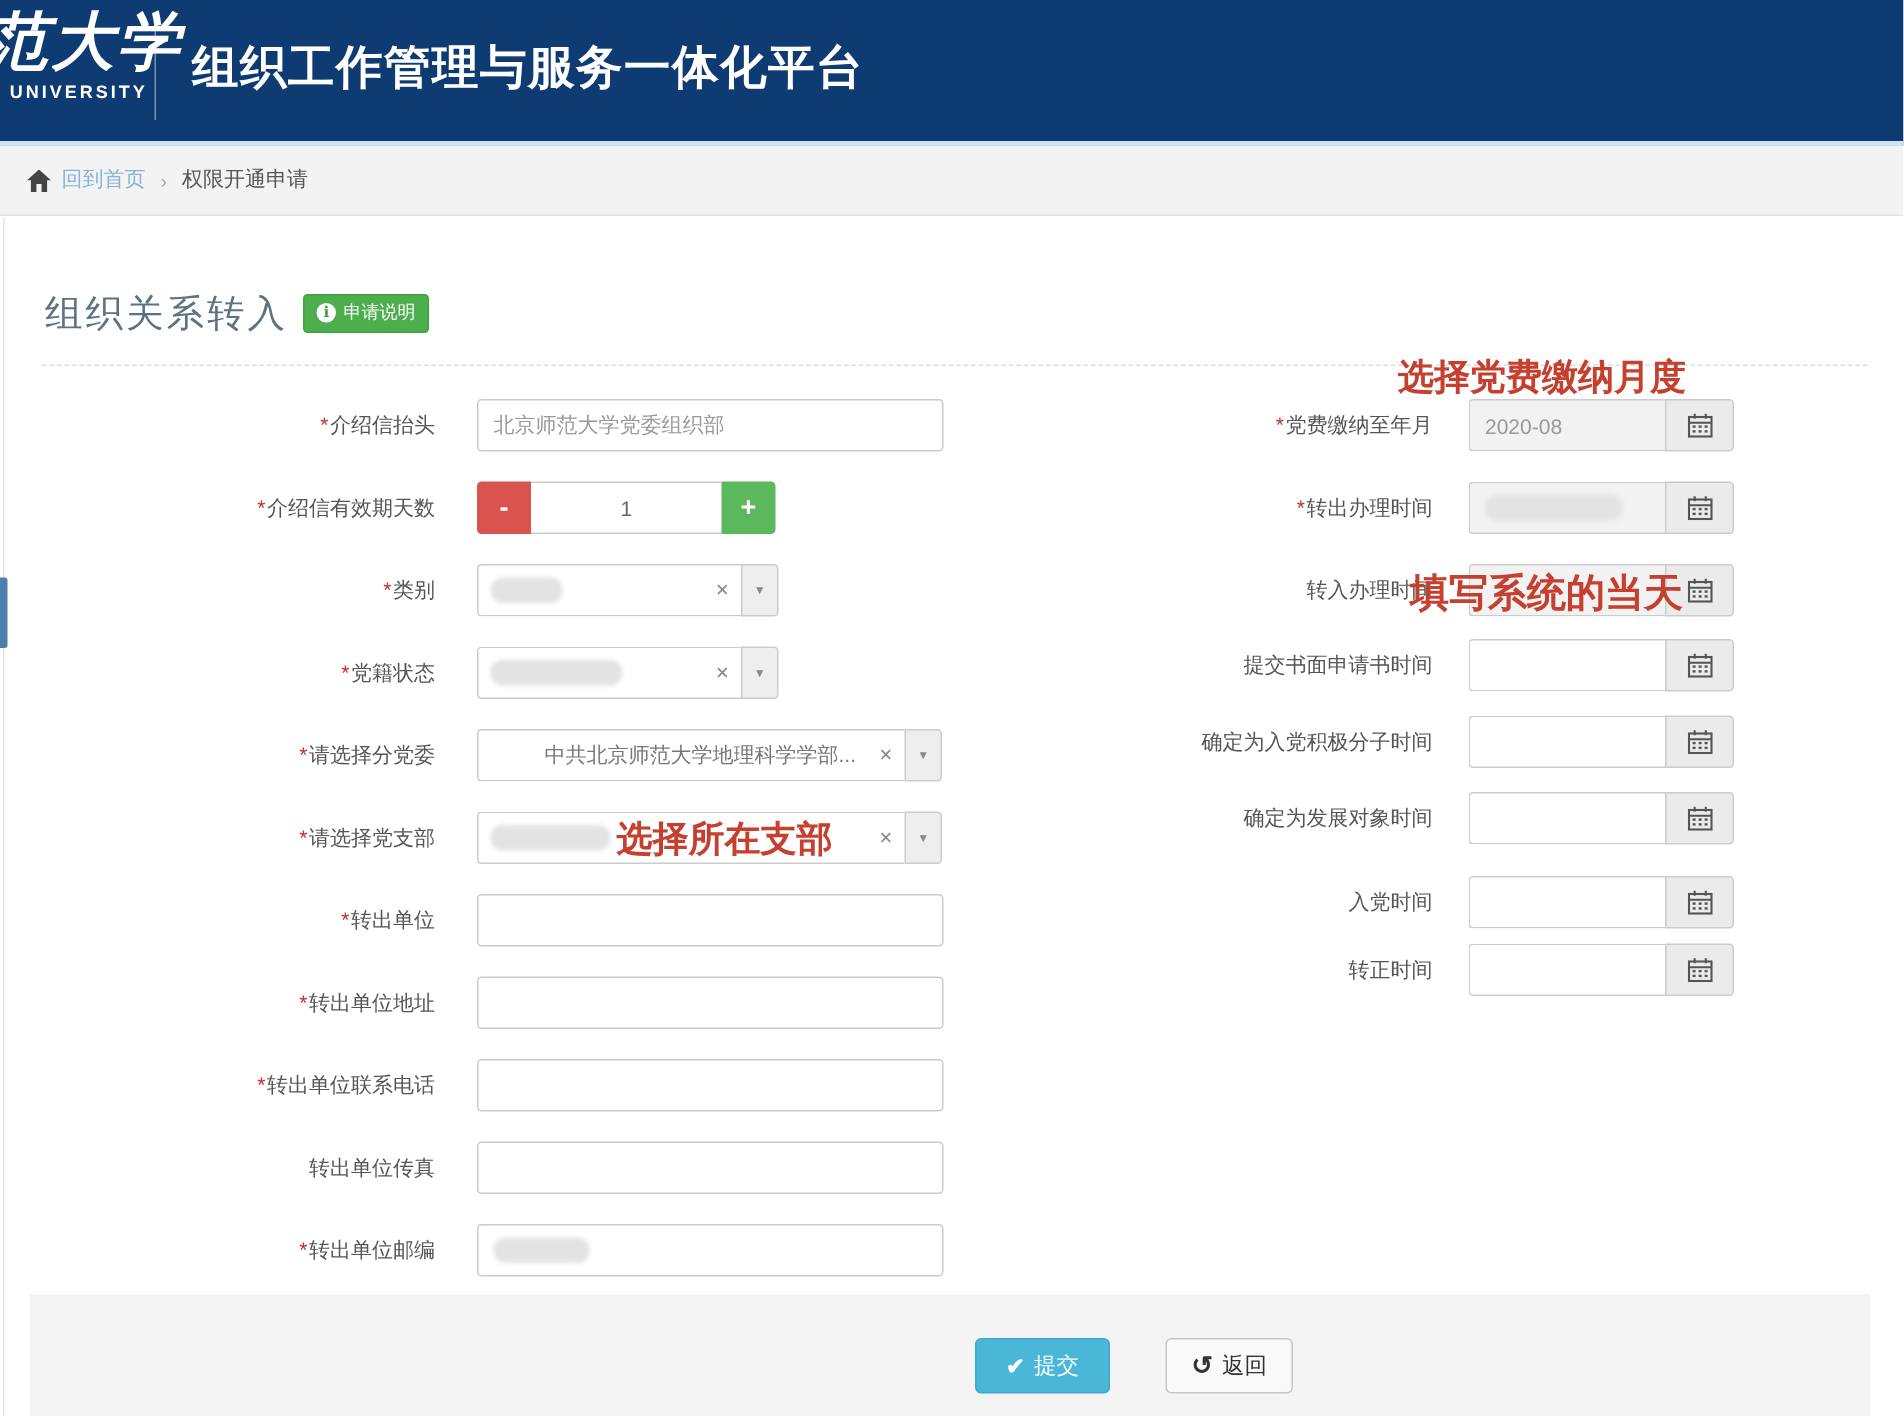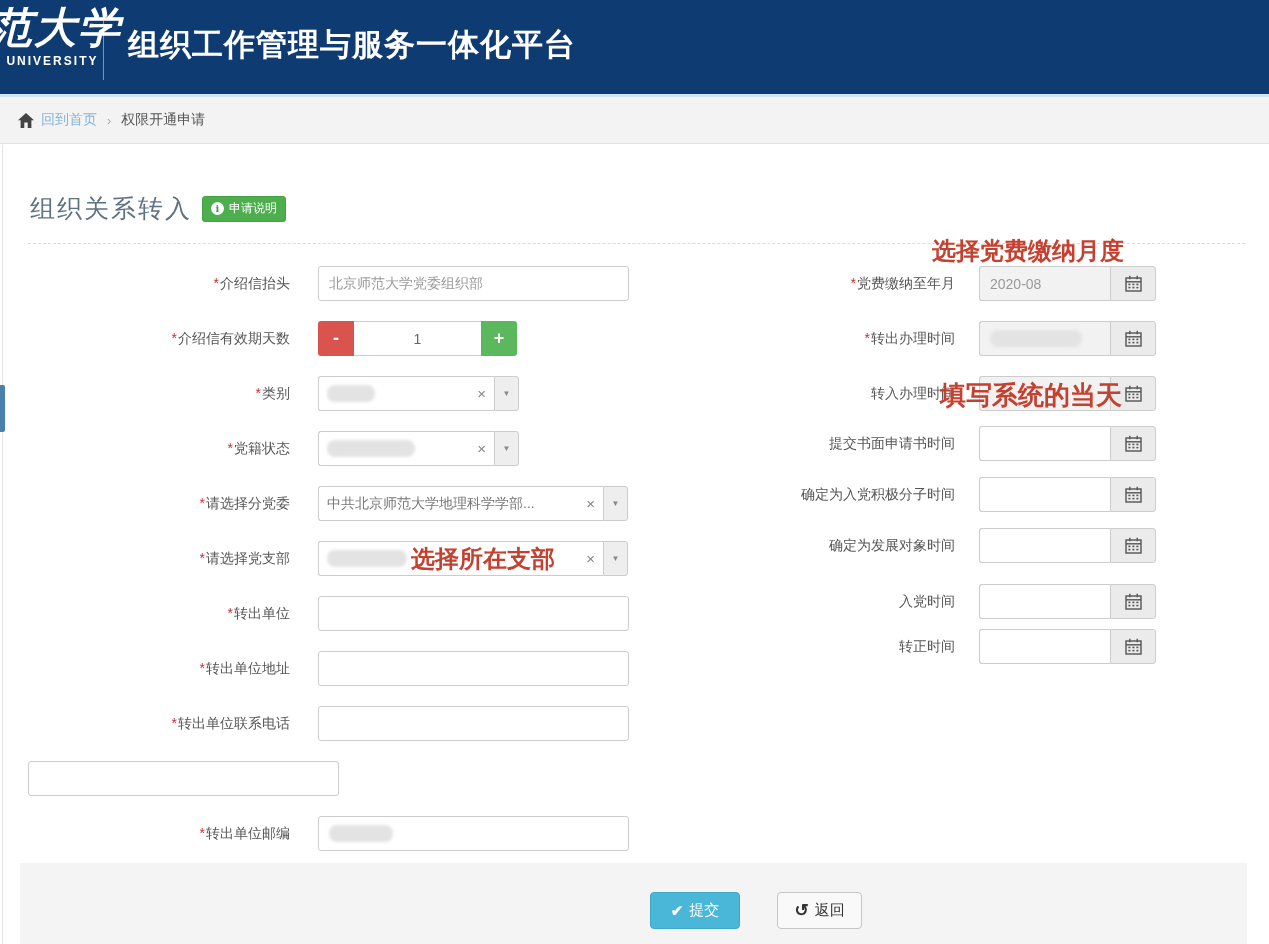--- a/index.html
+++ b/index.html
@@ -72,21 +72,21 @@
     box-sizing:border-box;background:#fff;display:flex;align-items:center;justify-content:center;
     font-size:14px;color:#666;
   }
   
   .select{
     height:35px;border:1px solid #ccc;border-right:none;border-radius:3px 0 0 3px;background:#fff;
     box-sizing:border-box;display:flex;align-items:center;padding:0 8px;cursor:pointer;
   }
   .select.sm{width:176px;}
   .select.lg{width:285px;}
-  .select-value{font-size:14px;color:#777;white-space:nowrap;overflow:hidden;}
+  .select-value{font-size:14px;color:#777;white-space:nowrap;overflow:hidden;margin-left:36px;}
   .clear{margin-left:auto;color:#888;font-size:15px;cursor:pointer;padding-left:4px;}
   .dd-btn{
     width:25px;height:35px;border:1px solid #ccc;border-radius:0 3px 3px 0;background:#eee;
     display:flex;align-items:center;justify-content:center;cursor:pointer;padding:0;box-sizing:border-box;
   }
   .caret{color:#888;font-size:8px;}
   
   .blob{display:inline-block;height:17px;background:#e3e3e3;border-radius:8px;filter:blur(1.5px);}
   
   .date-input{
@@ -235,20 +235,21 @@
 </div>
 
 <div class="row left-row" style="top:706px">
   <label class="lbl"><span class="star">*</span><span>转出单位联系电话</span></label>
   <div class="ctrl">
       <input class="text-input" style="">
     </div>
 </div>
 
 <div class="row left-row" style="top:761px">
+  <label class="lbl"><span>转出单位传真</span></label>
   <div class="ctrl">
       <input class="text-input" style="">
     </div>
 </div>
 
 <div class="row left-row" style="top:816px">
   <label class="lbl"><span class="star">*</span><span>转出单位邮编</span></label>
   <div class="ctrl">
     <div class="text-input" style="display:flex;align-items:center">
       <span class="blob" style="width:64px"></span>

